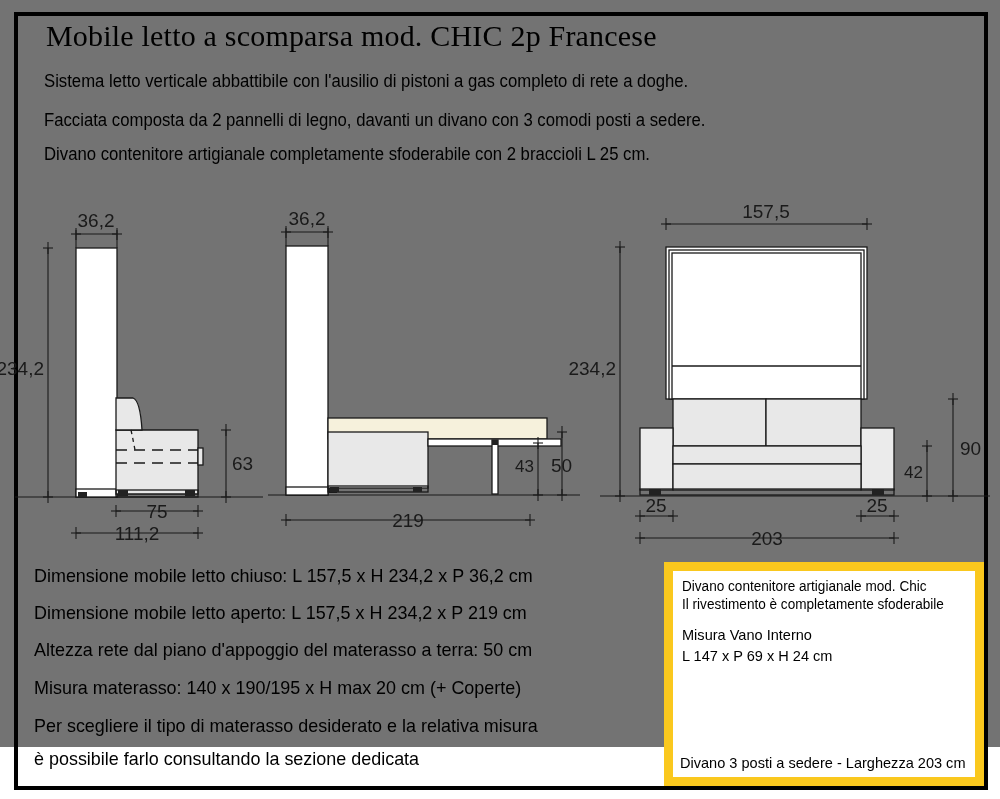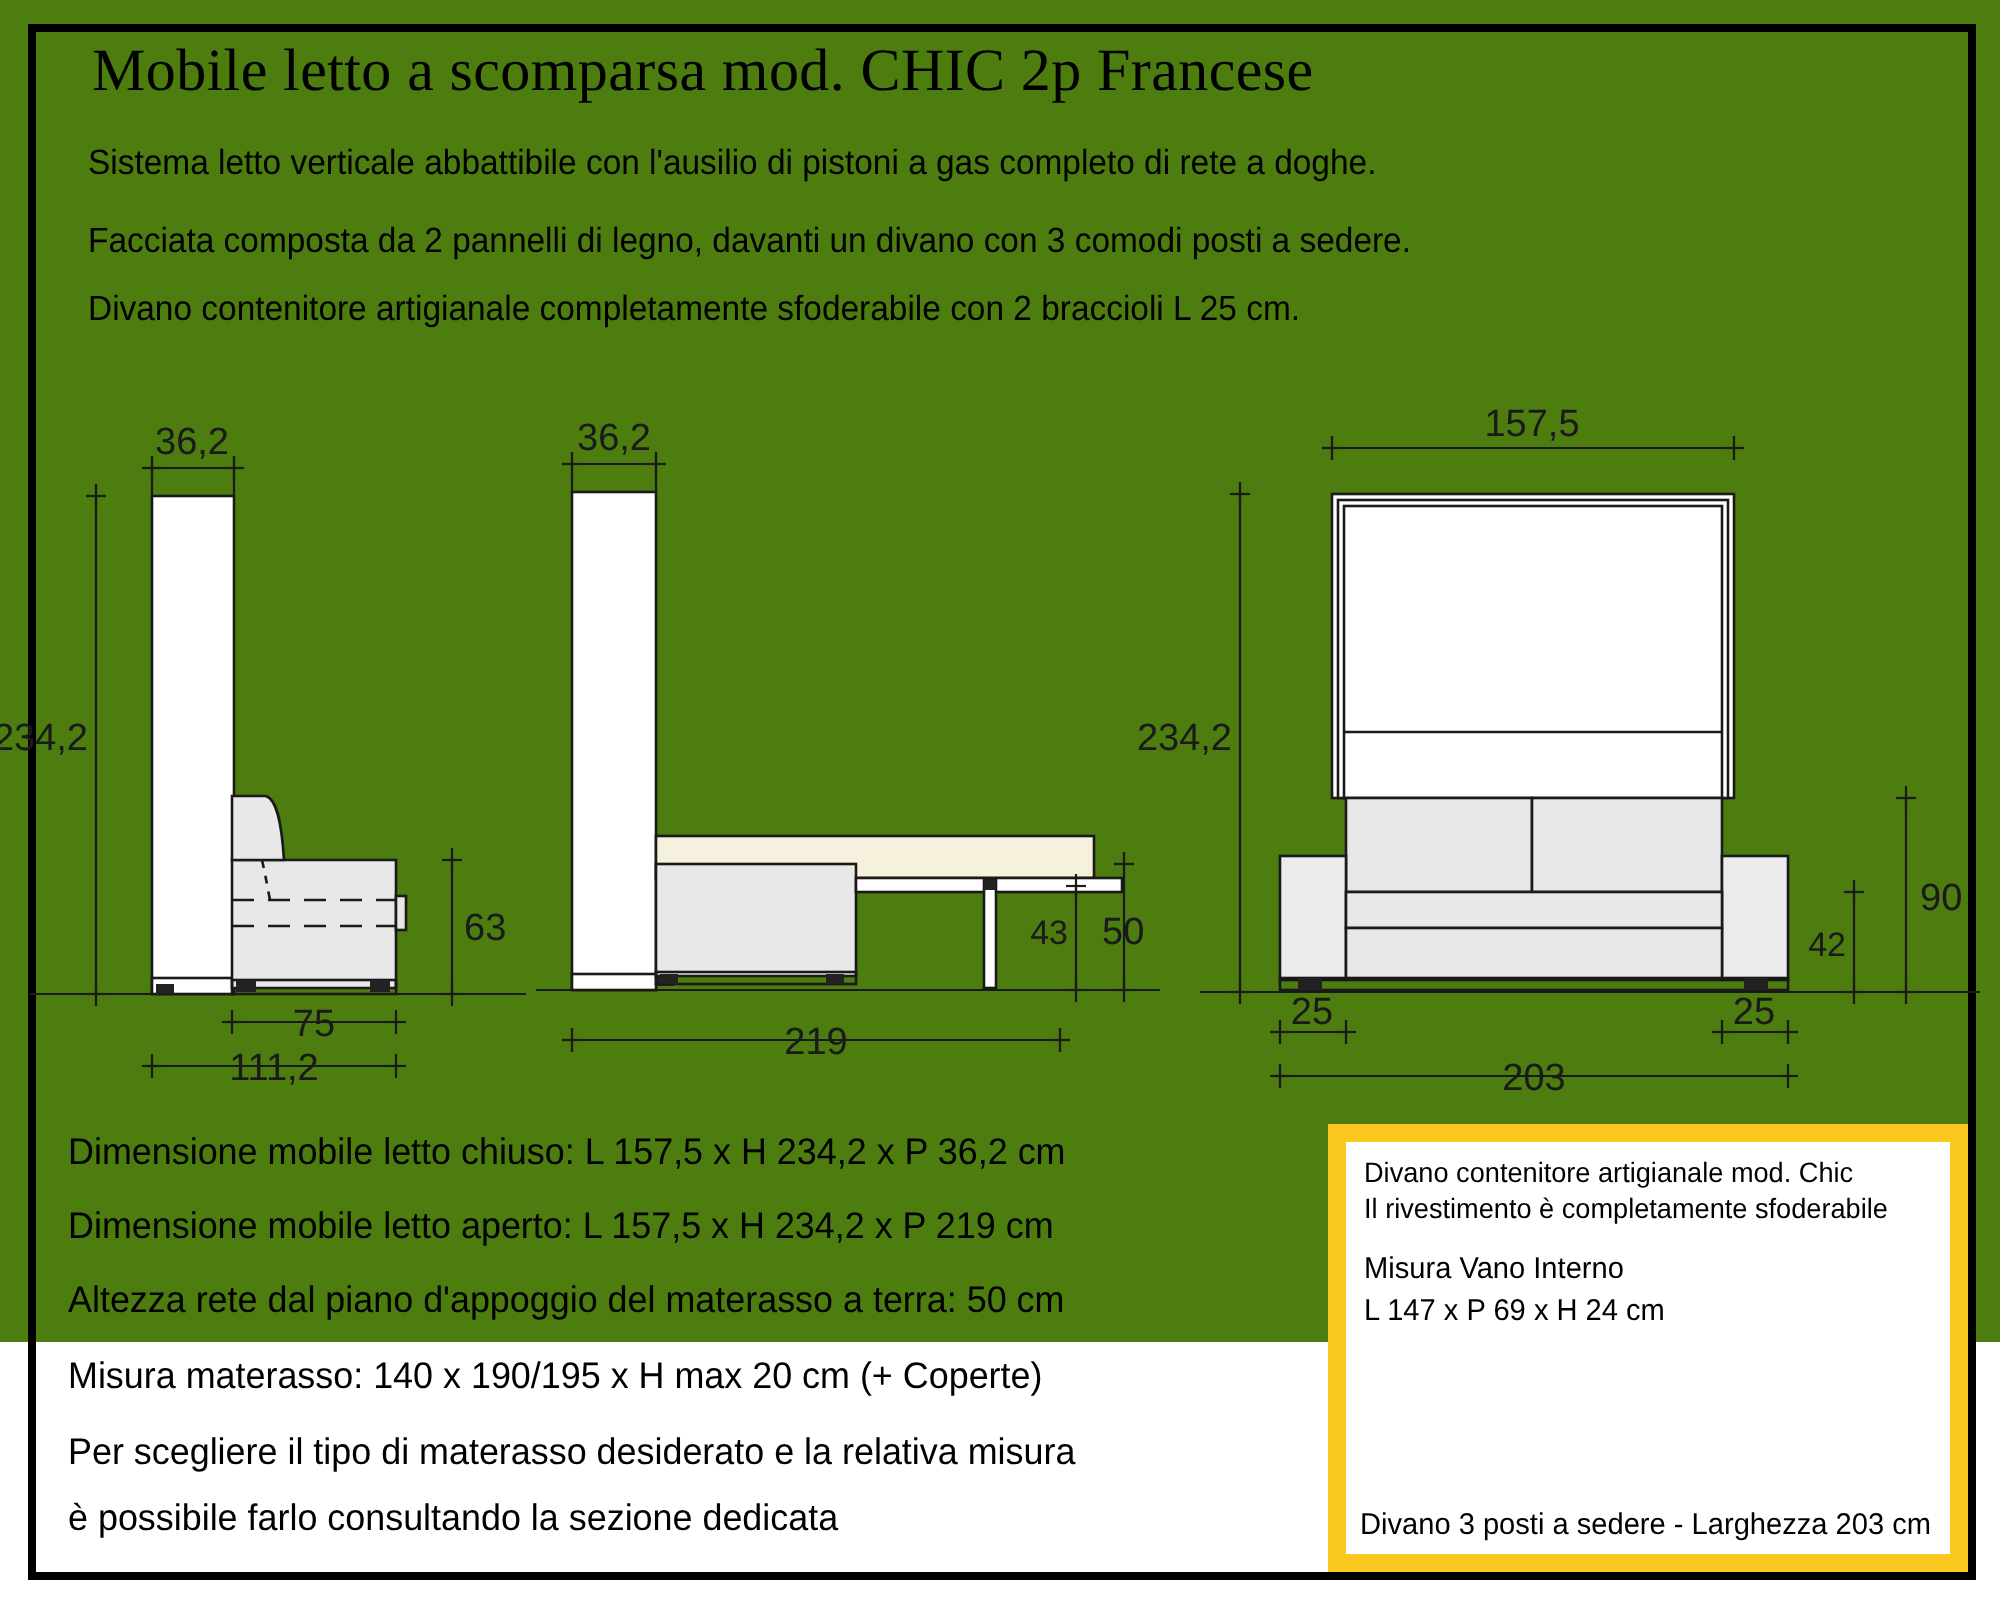--- a/index.html
+++ b/index.html
@@ -5,23 +5,23 @@
 <style>
   html,body{margin:0;padding:0;background:#ffffff;}
   body{
     width:1000px;height:799px;
     font-family:"Liberation Sans", sans-serif;
     color:#000;
     overflow:hidden;
   }
   #page{
     position:relative;
-    width:1000px;height:671px;
+    width:1000px;height:747px;
     box-sizing:border-box;
-    background:#4d7c0f;
+    background:#737373;
   }
   
   #frame{
     position:absolute;
     left:14px;top:12px;
     width:974px;height:778px;
     border:4px solid #000;
     box-sizing:border-box;
     pointer-events:none;
   }

